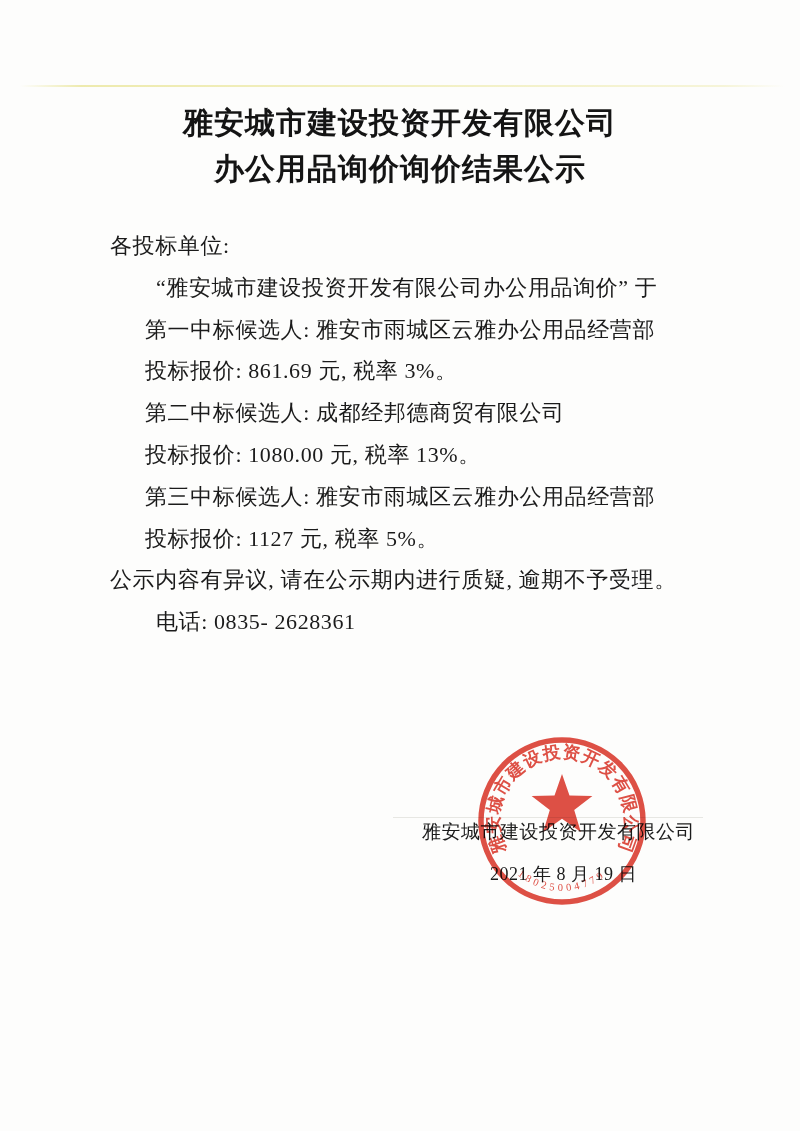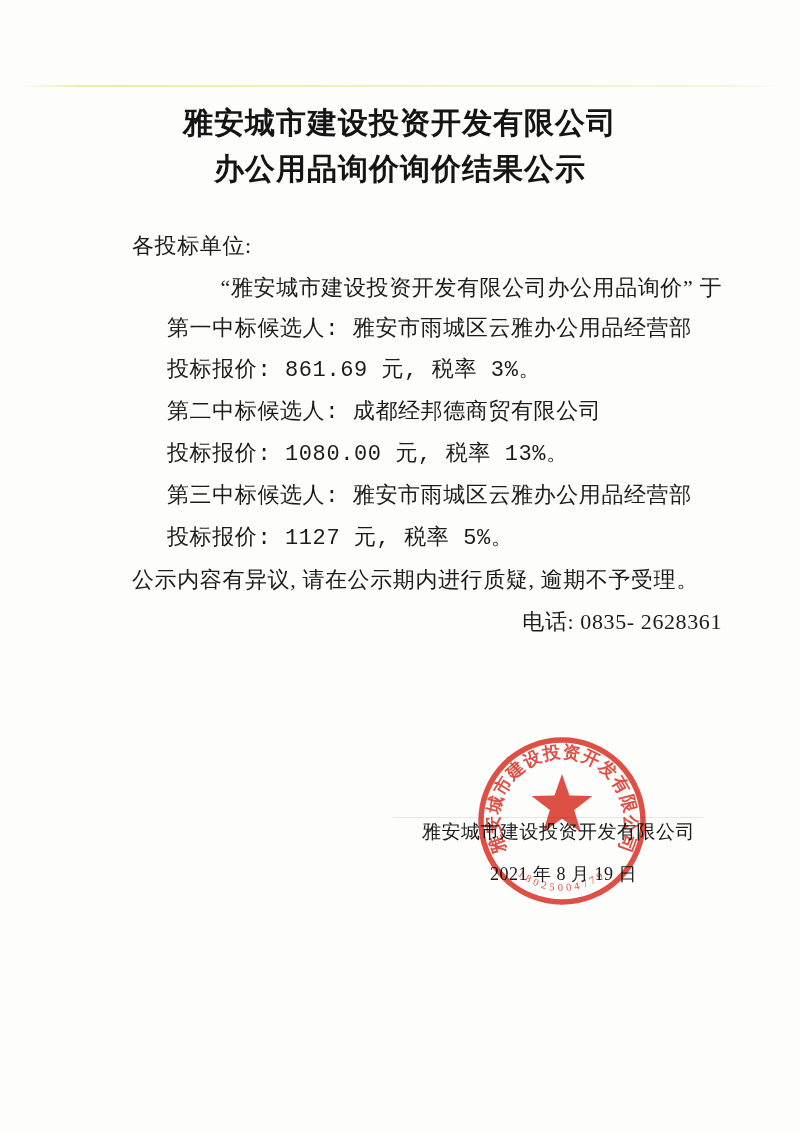--- a/index.html
+++ b/index.html
@@ -26,28 +26,28 @@
     position: absolute; top: 817px; left: 393px; width: 310px; height: 1px;
     background: #dcdcd6; opacity: .65;
   }
   .doc-title {
     position: absolute; top: 100px; left: 0; width: 100%;
     text-align: center;
     font-size: 30px; font-weight: bold; line-height: 46px;
     letter-spacing: 1px; color: #141414;
   }
   .body-text {
-    position: absolute; top: 225px; left: 132px; width: 590px;
+    position: absolute; top: 225px; left: 110px; width: 590px;
     font-size: 22px; line-height: 41.8px; letter-spacing: 0.6px;
     color: #1b1b1b;
     white-space: nowrap;
   }
   .line { height: 41.8px; }
-  .indent-sm { padding-left: 35px; font-family: Liberation Mono, monospace; }
-  .indent-lg { padding-left: 46px; text-align: right; }
+  .indent-sm { padding-left: 35px; }
+  .indent-lg { padding-left: 46px; }
   .sig-company {
     position: absolute; top: 819px; left: 422px;
     font-size: 19px; letter-spacing: 0.5px; color: #1b1b1b; white-space: nowrap;
   }
   .sig-date {
     position: absolute; top: 862px; left: 490px;
     font-size: 18px; letter-spacing: 0.5px; color: #1b1b1b; white-space: nowrap;
   }
   .seal {
     position: absolute; top: 723px; left: 465px; width: 200px; height: 192px;

